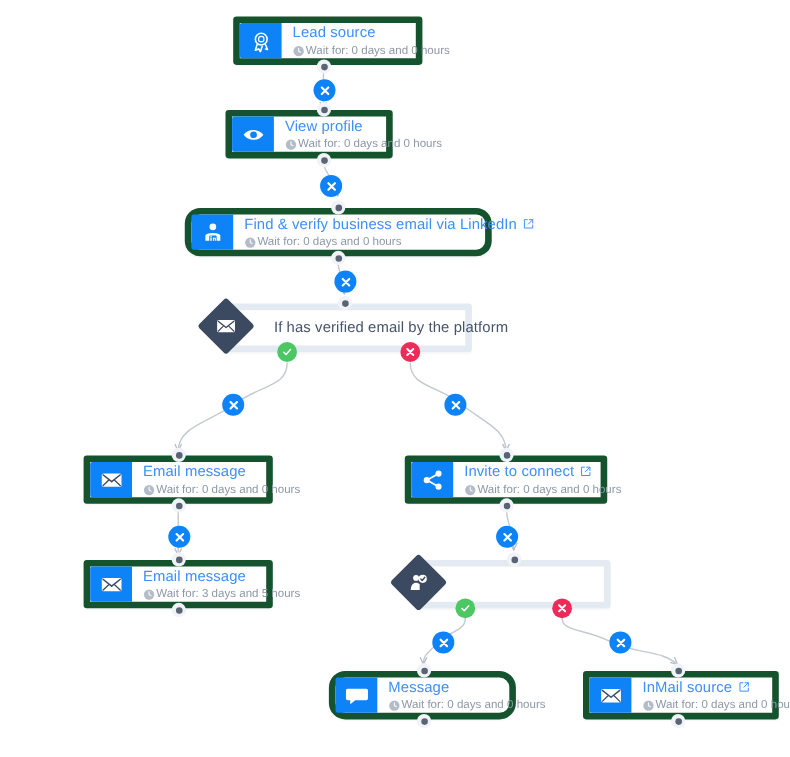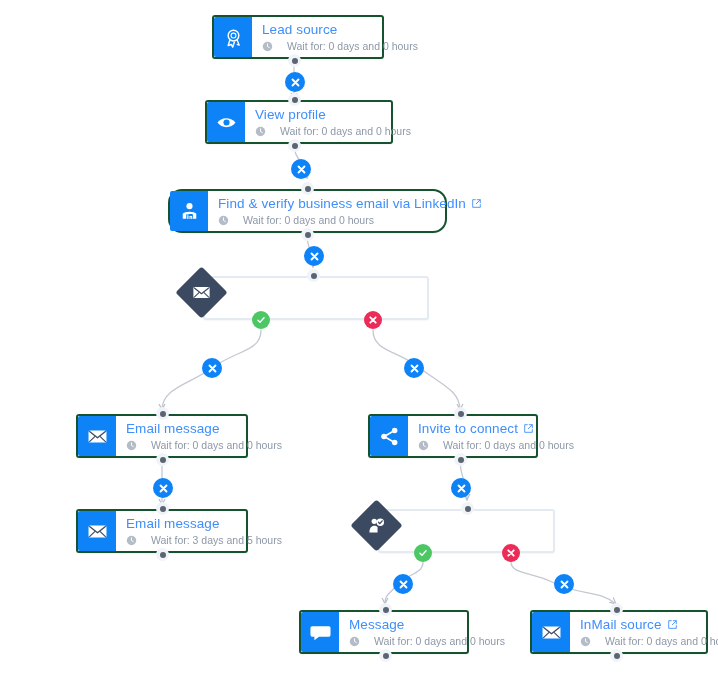--- a/index.html
+++ b/index.html
@@ -23,21 +23,21 @@
     height: 688px;
     pointer-events: none;
   }
 
   
   .node {
     position: absolute;
     display: flex;
     align-items: stretch;
     background: #ffffff;
-    border: 2px solid #14532d;
+    border: 6px solid #14532d;
     border-radius: 3px;
     box-sizing: border-box;
     height: 44px;
     box-shadow: 0 1px 1px rgba(32,56,100,0.04);
   }
   .node.cond {
     border-color: #e4eaf2;
     background: #ffffff;
     padding-left: 30px;
   }
@@ -81,21 +81,21 @@
   .title {
     color: #3f8efc;
     font-size: 13.5px;
     line-height: 16px;
     letter-spacing: 0.1px;
   }
   .cond .title { color: #46536b; }
   .sub-row {
     display: flex;
     align-items: center;
-    gap: 14px;
+    gap: 1px;
     margin-top: 2px;
     white-space: nowrap;
   }
   .sub {
     color: #8d98a8;
     font-size: 10.5px;
     line-height: 13px;
   }
   .clock { flex: 0 0 auto; }
   .ext { flex: 0 0 auto; }
@@ -185,21 +185,21 @@
             <span class="clock" style="display: inline-flex; align-items: center;">
               <svg viewBox="0 0 22 22" width="11" height="11">
                 <circle cx="11" cy="11" r="9.4" fill="#b4bcc8"></circle>
                 <path d="M11 5.6 L11 11 L14.6 13" fill="none" stroke="#ffffff" stroke-width="1.9" stroke-linecap="round"></path>
               </svg>
             </span>
             <span class="sub">Wait for: 0 days and 0 hours</span>
           </div>
         </div>
       </div>
-      <div class="node" style="left: 205px; top: 100px; width: 188px;">
+      <div class="node" style="left: 205px; top: 100px; width: 152px;">
         <div class="icon-box">
           <span style="display: inline-flex; align-items: center;">
             <svg viewBox="0 0 22 22" width="21" height="21">
               <path d="M1.6 11 C5 5.8, 14.6 4.4, 20.4 11 C16.4 17.2, 6 17.8, 1.6 11 Z" fill="#ffffff"></path>
               <circle cx="11" cy="11" r="3.2" fill="#0d83f7"></circle>
             </svg>
           </span>
         </div>
         <div class="body">
           <div class="title-row">
@@ -253,20 +253,23 @@
       </div>
       <div class="node cond" style="left: 203px; top: 276px; width: 226px;">
         <div class="diamond">
           <svg viewBox="0 0 22 22" width="19" height="19">
             <rect x="1.6" y="4.6" width="18.8" height="12.8" rx="1.6" fill="#ffffff"></rect>
             <path d="M2.4 5.6 L11 12.4 L19.6 5.6" fill="none" stroke="#3c4a61" stroke-width="1.4" stroke-linejoin="round"></path>
             <path d="M2.4 16.6 L8.4 10.8 M19.6 16.6 L13.6 10.8" fill="none" stroke="#3c4a61" stroke-width="1.2"></path>
           </svg>
         </div>
         <div class="body">
+          <div class="title-row">
+            <span class="title">If has verified email by the platform</span>
+          </div>
         </div>
       </div>
       <div class="node" style="left: 76px; top: 414px; width: 172px;">
         <div class="icon-box">
           <span style="display: inline-flex; align-items: center;">
             <svg viewBox="0 0 22 22" width="21" height="21">
               <rect x="1.6" y="4.6" width="18.8" height="12.8" rx="1.6" fill="#ffffff"></rect>
               <path d="M2.4 5.6 L11 12.4 L19.6 5.6" fill="none" stroke="#3c4a61" stroke-width="1.4" stroke-linejoin="round"></path>
               <path d="M2.4 16.6 L8.4 10.8 M19.6 16.6 L13.6 10.8" fill="none" stroke="#3c4a61" stroke-width="1.2"></path>
             </svg>
@@ -305,21 +308,21 @@
             <span class="clock" style="display: inline-flex; align-items: center;">
               <svg viewBox="0 0 22 22" width="11" height="11">
                 <circle cx="11" cy="11" r="9.4" fill="#b4bcc8"></circle>
                 <path d="M11 5.6 L11 11 L14.6 13" fill="none" stroke="#ffffff" stroke-width="1.9" stroke-linecap="round"></path>
               </svg>
             </span>
             <span class="sub">Wait for: 3 days and 5 hours</span>
           </div>
         </div>
       </div>
-      <div class="node" style="left: 368px; top: 414px; width: 170px;">
+      <div class="node" style="left: 368px; top: 414px; width: 184px;">
         <div class="icon-box">
           <span style="display: inline-flex; align-items: center;">
             <svg viewBox="0 0 22 22" width="21" height="21">
               <circle cx="16.4" cy="4.8" r="2.9" fill="#ffffff"></circle>
               <circle cx="5.2" cy="11" r="2.9" fill="#ffffff"></circle>
               <circle cx="16.4" cy="17.2" r="2.9" fill="#ffffff"></circle>
               <path d="M7.7 9.7 L14 6.1 M7.7 12.3 L14 15.9" stroke="#ffffff" stroke-width="1.7" stroke-linecap="round"></path>
             </svg>
           </span>
         </div>
@@ -350,21 +353,21 @@
           <svg viewBox="0 0 22 22" width="19" height="19">
             <circle cx="8.4" cy="6.2" r="3.1" fill="#ffffff"></circle>
             <path d="M2.8 19 C2.8 13.6, 5.4 11.2, 8.4 11.2 C10 11.2, 11.3 11.8, 12.2 12.8 L12.2 19 Z" fill="#ffffff"></path>
             <circle cx="15.4" cy="7.2" r="4.3" fill="#ffffff"></circle>
             <path d="M13.4 7.3 L14.9 8.9 L17.6 5.6" fill="none" stroke="#3c4a61" stroke-width="1.5" stroke-linecap="round" stroke-linejoin="round"></path>
           </svg>
         </div>
         <div class="body">
         </div>
       </div>
-      <div class="node" style="left: 299px; top: 610px; width: 170px;">
+      <div class="node" style="left: 299px; top: 610px; width: 170px; border-radius: 15px;">
         <div class="icon-box">
           <span style="display: inline-flex; align-items: center;">
             <svg viewBox="0 0 22 22" width="21" height="21">
               <path d="M2.2 4.4 h17.6 a1.7 1.7 0 0 1 1.7 1.7 v7.6 a1.7 1.7 0 0 1 -1.7 1.7 H9.4 L4.6 19.2 V15.4 H2.2 a1.7 1.7 0 0 1 -1.7 -1.7 V6.1 A1.7 1.7 0 0 1 2.2 4.4 Z" fill="#ffffff"></path>
             </svg>
           </span>
         </div>
         <div class="body">
           <div class="title-row">
             <span class="title">Message</span>

